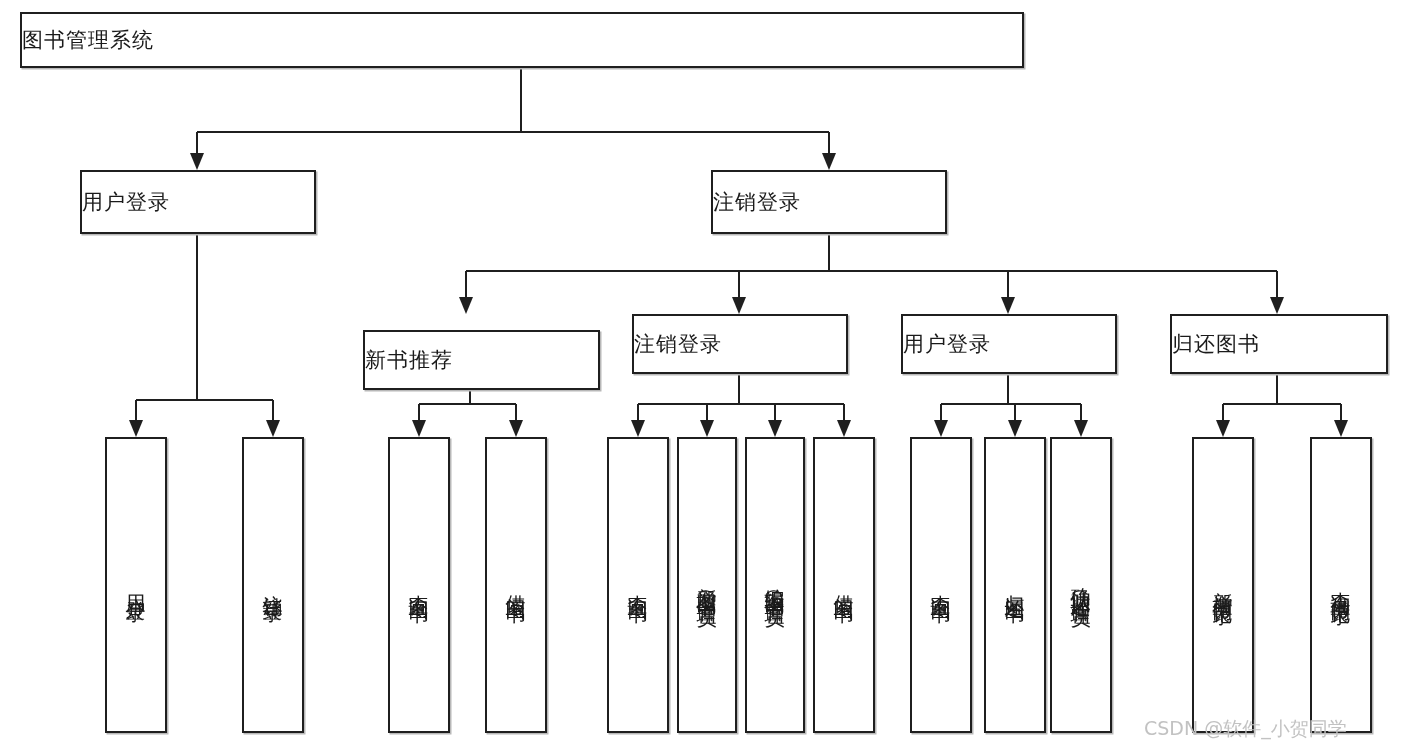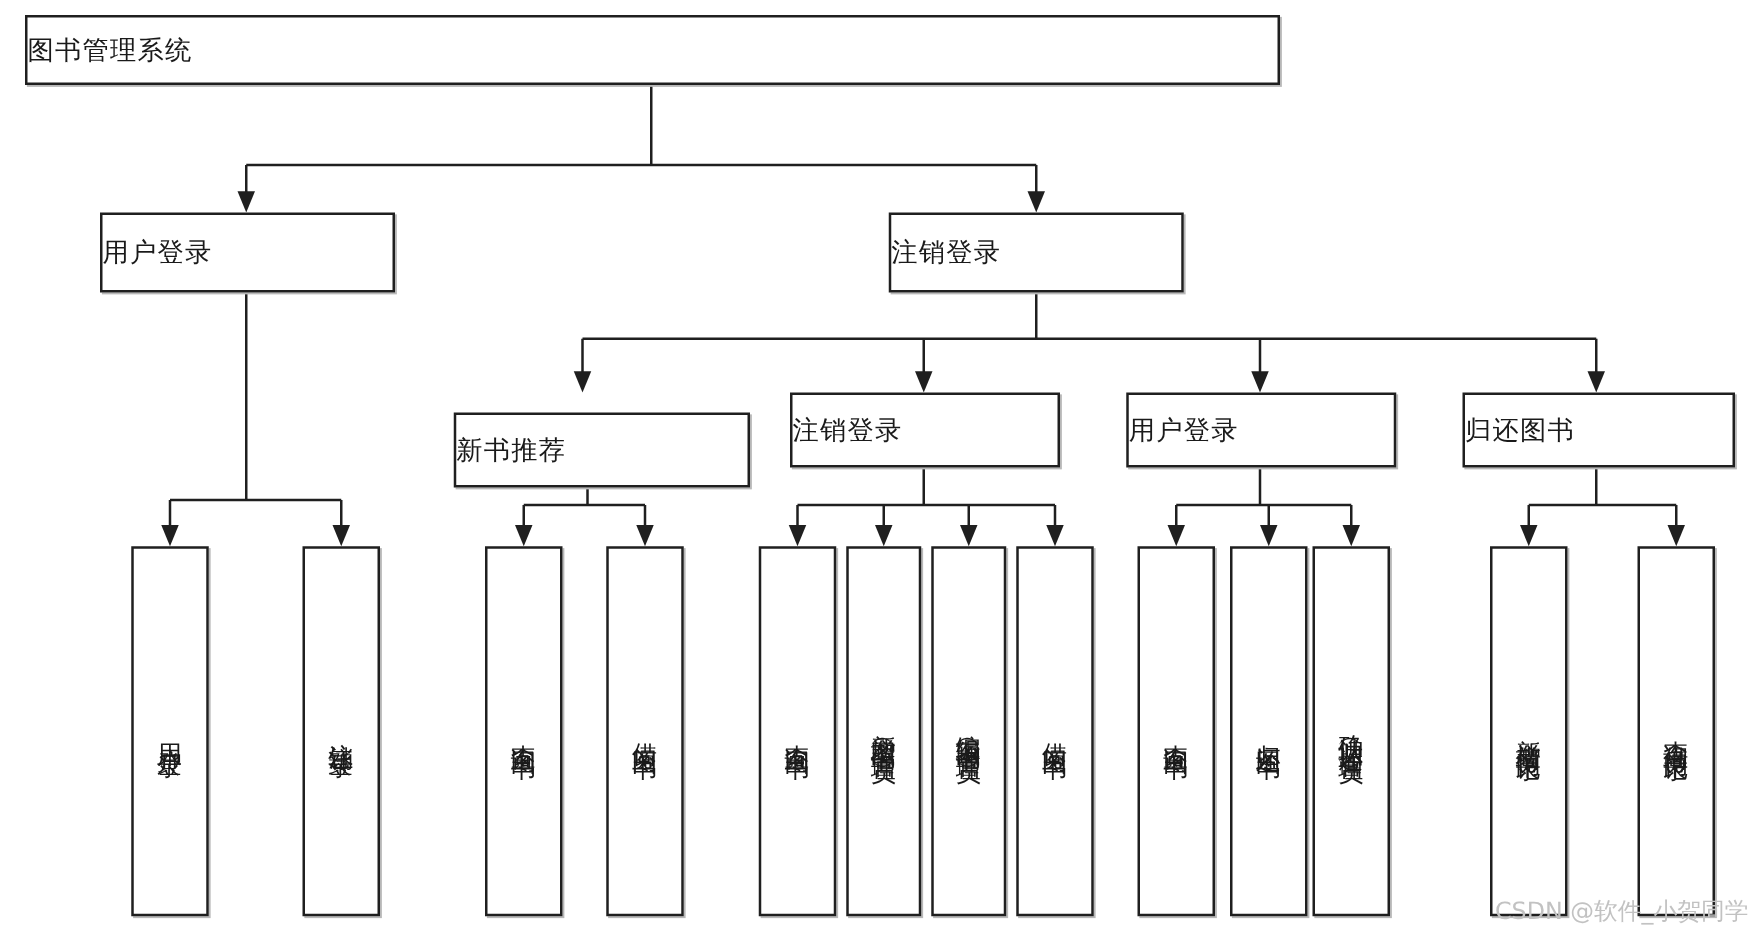--- a/index.html
+++ b/index.html
@@ -196,14 +196,14 @@
         <span class="node-label">确认归还（管理员）</span>
       </div>
       <div class="node vertical" style="left: 1192px; top: 437px; width: 62px; height: 296px;">
         <span class="node-label">新增借阅记录</span>
       </div>
       <div class="node vertical" style="left: 1310px; top: 437px; width: 62px; height: 296px;">
         <span class="node-label">查询借阅记录</span>
       </div>
     </div>
 
-  <div id="watermark" style="left: 1196px; top: 716px;">CSDN @软件_小贺同学</div>
+  <div id="watermark" style="left: 1144px; top: 716px;">CSDN @软件_小贺同学</div>
 </div>
 
 </body></html>

